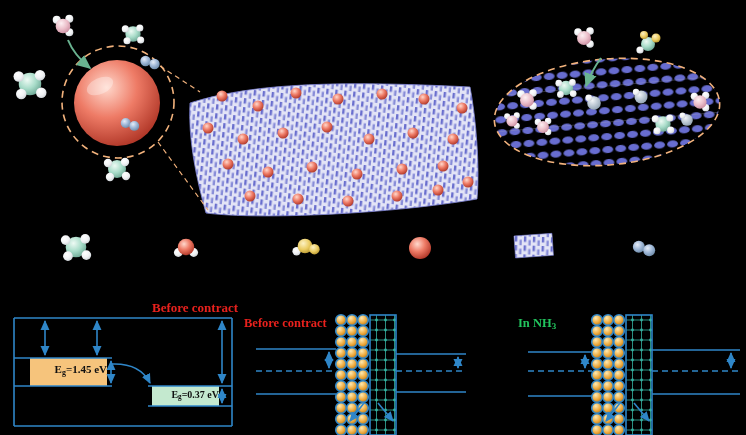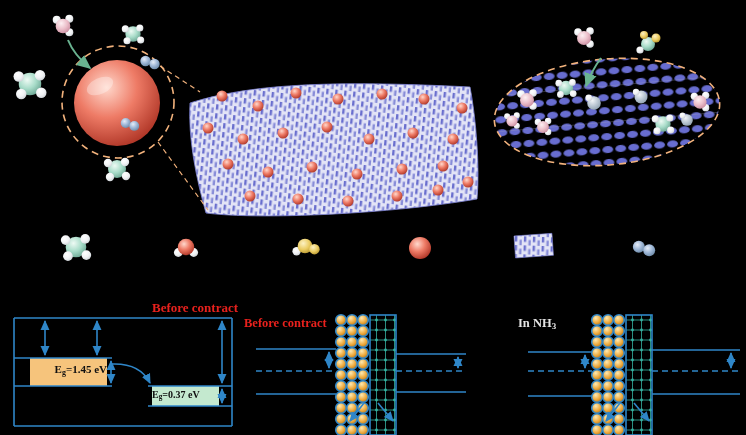--- a/index.html
+++ b/index.html
@@ -2,23 +2,23 @@
 <html><head>
 <meta charset="utf-8">
 <style>
   html,body{margin:0;padding:0;background:#000;}
   .stage{position:relative;width:746px;height:435px;background:#000;overflow:hidden;
          font-family:"Liberation Serif",serif;}
   .stage svg{position:absolute;left:0;top:0;}
   .lbl{position:absolute;font-weight:700;white-space:nowrap;line-height:1.1;}
   #before-title{left:152px;top:301px;font-size:13px;color:#e8211d;}
   #after-title{left:244px;top:317px;font-size:12.5px;color:#e8211d;}
-  #innh3-title{left:518px;top:317px;font-size:12.5px;color:#e5e5e5;}
+  #innh3-title{left:518px;top:317px;font-size:12.5px;color:#22c55e;}
   #eg-left{left:30px;top:363px;width:77px;text-align:right;font-size:11px;color:#101010;}
-  #eg-right{left:152px;top:389px;width:67px;text-align:left;font-size:10px;color:#101010;}
+  #eg-right{left:152px;top:389px;width:67px;text-align:right;font-size:10px;color:#101010;}
   .lbl sub{font-size:72%;vertical-align:-18%;}
 </style>
 </head>
 <body>
 
 <div class="stage">
 
 <svg width="746" height="435" viewBox="0 0 746 435">
   <defs>
     <radialGradient id="gRed" cx="38%" cy="32%" r="78%">

